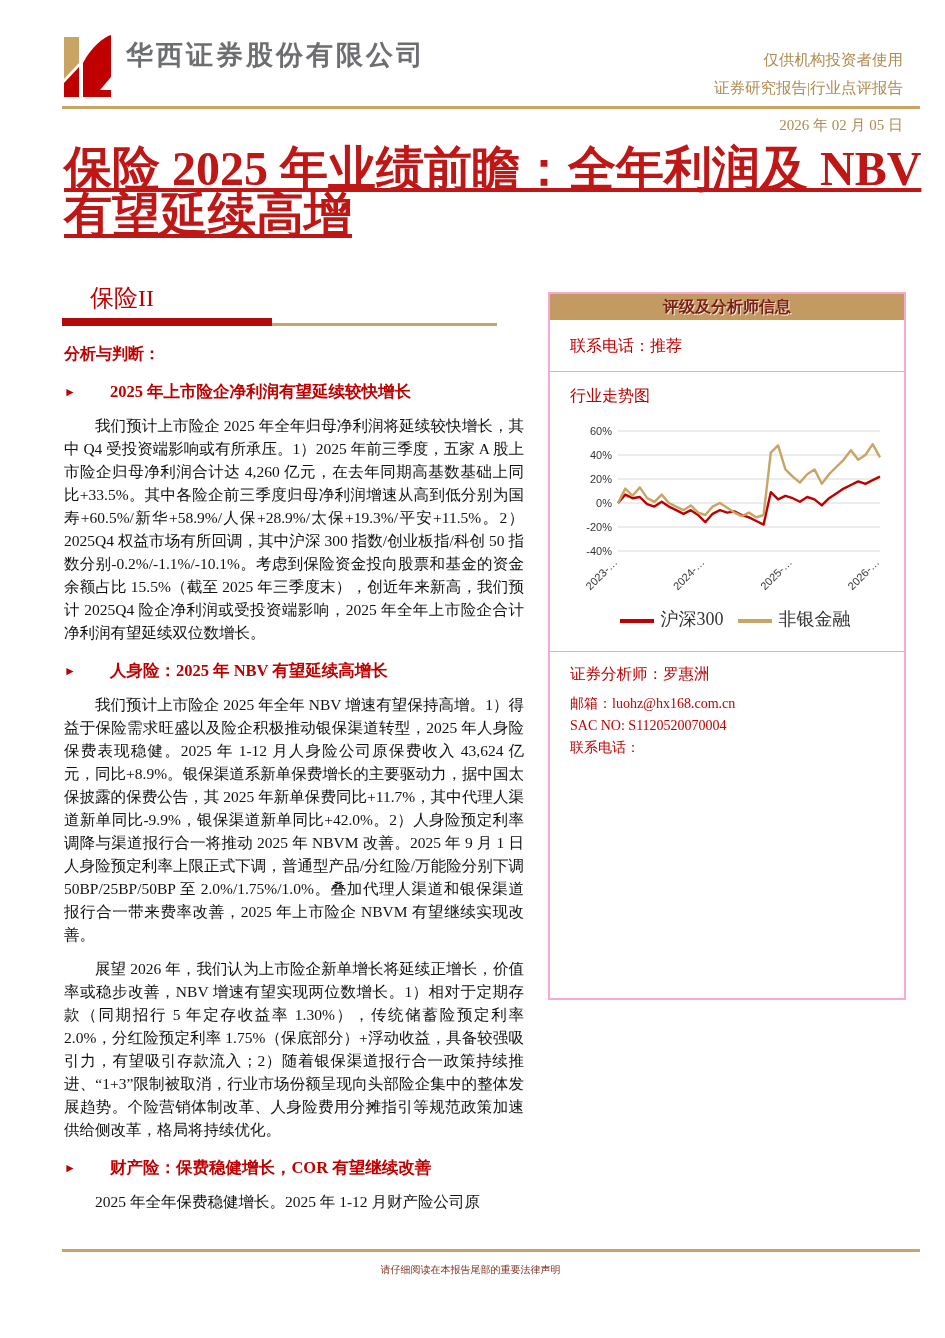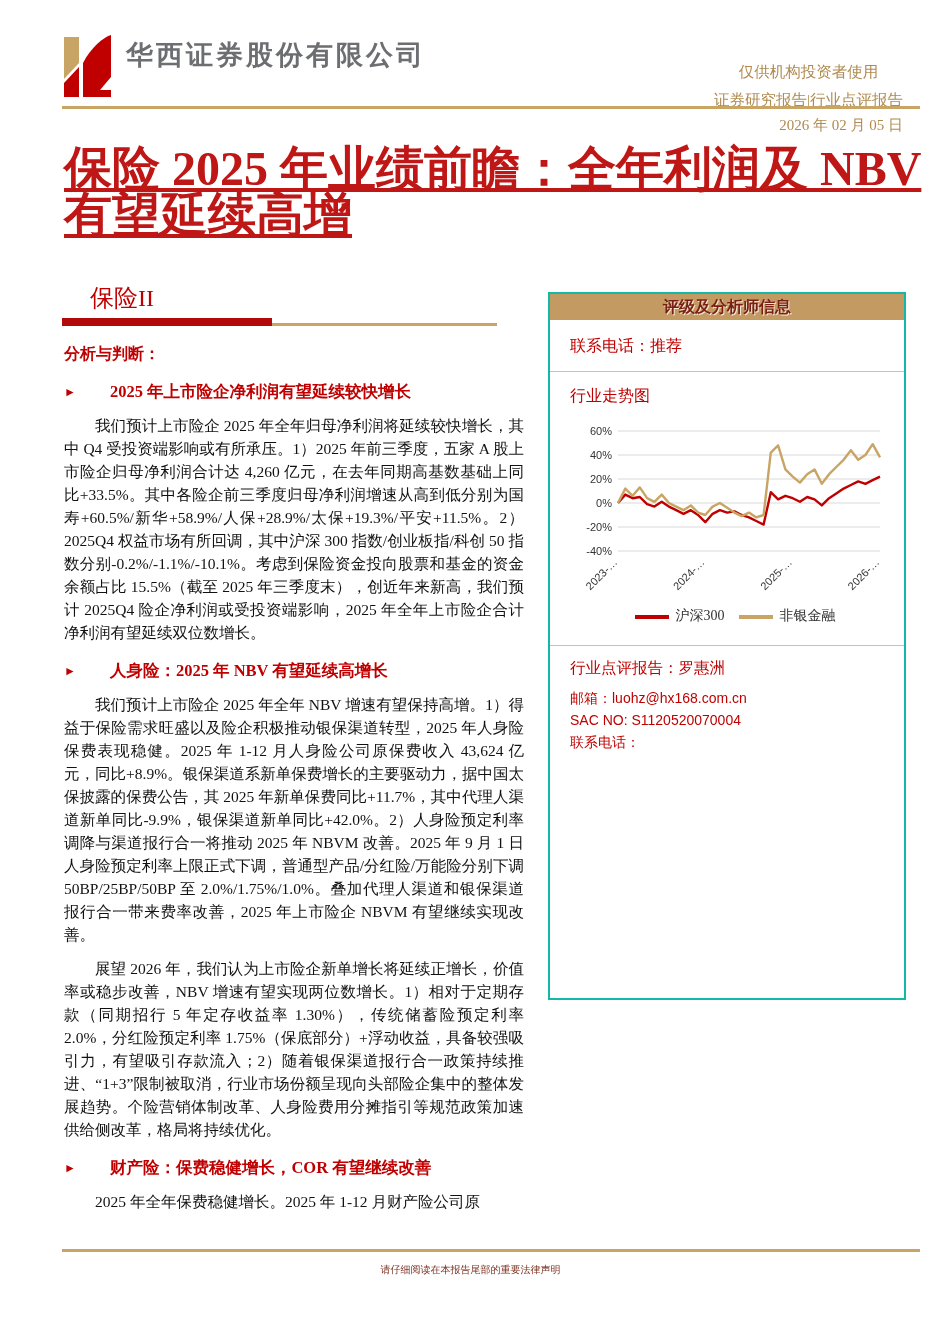--- a/index.html
+++ b/index.html
@@ -6,22 +6,22 @@
   body { background:#e8e8e8; font-family:"Liberation Serif", serif; }
   .page{
     position:relative; width:945px; height:1338px; margin:0 auto;
     background:#ffffff; overflow:hidden;
   }
   
   .logo{ position:absolute; left:58px; top:33px; width:60px; height:68px; }
   .brand{ position:absolute; left:126px; top:37px; color:#6d6e71; }
   .brand-cn{ font-size:27px; font-weight:bold; letter-spacing:3px; font-family:"Liberation Sans",sans-serif; }
   .brand-en{ font-size:15px; letter-spacing:1.6px; margin-top:4px; font-family:"Liberation Sans",sans-serif; }
-  .header-right{ position:absolute; right:42px; top:46px; text-align:center;
-    color:#b08a4f; font-size:15.5px; line-height:28px;margin-top:12px; }
+  .header-right{ position:absolute; right:42px; top:46px; text-align:right;
+    color:#b08a4f; font-size:15.5px; line-height:28px; }
   .gold-rule{ position:absolute; left:62px; width:858px; height:3px; background:#c8a465; }
   .rule-top{ top:106px; }
   .report-date{ position:absolute; right:42px; top:116px; color:#b08a4f; font-size:15px; }
   
   .report-title{
     position:absolute; left:64px; top:146px; width:862px;
     font-size:48px; line-height:46px; color:#bf1616; font-weight:bold;text-decoration:underline;
   }
   .industry-tag{ position:absolute; left:64px; top:282px; font-size:24px; color:#c00000;margin-left:26px; }
   .tag-bar{ position:absolute; left:62px; top:318px; width:435px; height:8px; }
@@ -36,37 +36,37 @@
   .section-heading{
     display:flex; align-items:baseline; gap:14px;
     color:#c00000; font-weight:bold; font-size:16.5px; margin:15px 0 9px 0;
   }
   .section-heading .tri{ font-size:12px; color:#c00000; transform:translateY(-1px); }
   .section-heading .ht{ padding-left:20px; }
   .para{ text-indent:2em; margin-bottom:11px; }
   
   .sidebar{
     position:absolute; left:548px; top:292px; width:358px; height:708px;
-    border:2px solid #14b8a6; background:#fff;
+    border:2px solid #f9a8d4; background:#fff;
   }
   .sidebar-header{
     height:26px; background:#c49a63; color:#7a1f14; font-weight:bold;
     font-size:16px; line-height:26px; text-align:center;
     text-shadow:1px 1px 0 #f4e8d4;
   }
   .rating-row{ padding:16px 20px 14px 20px; color:#c00000; font-size:16px; }
   .sb-divider{ border-top:1.5px solid #d9be93; }
   .chart-block{ padding:14px 4px 6px 20px; }
   .chart-title{ color:#c00000; font-size:16px; margin-bottom:12px; }
   .chart-legend{ display:flex; justify-content:center; gap:14px; margin:6px 0 14px 0;
-    font-size:14px; color:#333; align-items:center; }
+    font-size:18px; color:#333; align-items:center; }
   .chart-legend .swatch{ display:inline-block; width:34px; height:4px; margin-right:7px; vertical-align:middle; }
   .analyst-block{ padding:12px 20px 14px 20px; color:#c00000; }
   .analyst-name{ font-size:15.5px; margin-bottom:8px; }
-  .analyst-line{ font-size:14px; line-height:22px; font-family:Liberation Sans, sans-serif; }
+  .analyst-line{ font-size:14px; line-height:22px; font-family:Liberation Serif, serif; }
   
   .rule-bottom{ top:1249px; }
   .footer-text{
     position:absolute; left:12px; top:1263px; width:917px; text-align:center;
     color:#7c3020; font-size:10px;
   }
   .chart-svg text{ font-family:"Liberation Sans",sans-serif; }
 </style>
 </head>
 <body>
@@ -147,21 +147,21 @@
           <polyline points="48.0,84.0 55.3,75.6 62.6,79.2 69.8,78.0 77.1,85.2 84.4,87.6 91.7,82.8 98.9,87.6 106.2,91.2 113.5,94.8 120.8,91.2 128.1,96.0 135.3,103.2 142.6,94.8 149.9,91.2 157.2,93.6 164.4,92.4 171.7,96.0 179.0,98.4 186.3,102.0 193.6,105.6 200.8,73.2 208.1,80.4 215.4,76.8 222.7,79.2 229.9,82.8 237.2,78.0 244.5,80.4 251.8,86.4 259.1,79.2 266.3,74.4 273.6,69.6 280.9,66.0 288.2,62.4 295.4,64.8 302.7,61.2 310.0,57.6" fill="none" stroke="#c00000" stroke-width="2.4" stroke-linejoin="round"></polyline>
           <polyline points="48.0,84.0 55.3,69.6 62.6,76.8 69.8,68.4 77.1,79.2 84.4,82.8 91.7,75.6 98.9,84.0 106.2,87.6 113.5,91.2 120.8,86.4 128.1,93.6 135.3,96.0 142.6,87.6 149.9,84.0 157.2,88.8 164.4,93.6 171.7,97.2 179.0,93.6 186.3,98.4 193.6,96.0 200.8,33.6 208.1,26.4 215.4,50.4 222.7,57.6 229.9,63.6 237.2,55.2 244.5,50.4 251.8,64.8 259.1,55.2 266.3,48.0 273.6,40.8 280.9,31.2 288.2,40.8 295.4,36.0 302.7,25.2 310.0,38.4" fill="none" stroke="#c8a465" stroke-width="2.4" stroke-linejoin="round"></polyline>
         </svg>
       <div class="chart-legend">
           <span><span class="swatch" style="background: rgb(192, 0, 0);"></span><span>沪深300</span></span>
           <span><span class="swatch" style="background: rgb(200, 164, 101);"></span><span>非银金融</span></span>
         </div>
     </div>
     <div class="sb-divider"></div>
     <div class="analyst-block">
-      <div class="analyst-name">行业点评报告：罗惠洲</div>
+      <div class="analyst-name">证券分析师：罗惠洲</div>
       <div class="analyst-line">邮箱：luohz@hx168.com.cn</div>
       <div class="analyst-line">SAC NO: S1120520070004</div>
       <div class="analyst-line">联系电话：</div>
     </div>
   </div>
 
   <div class="gold-rule rule-bottom"></div>
   <div class="footer-text">请仔细阅读在本报告尾部的重要法律声明</div>
 
 </div>

